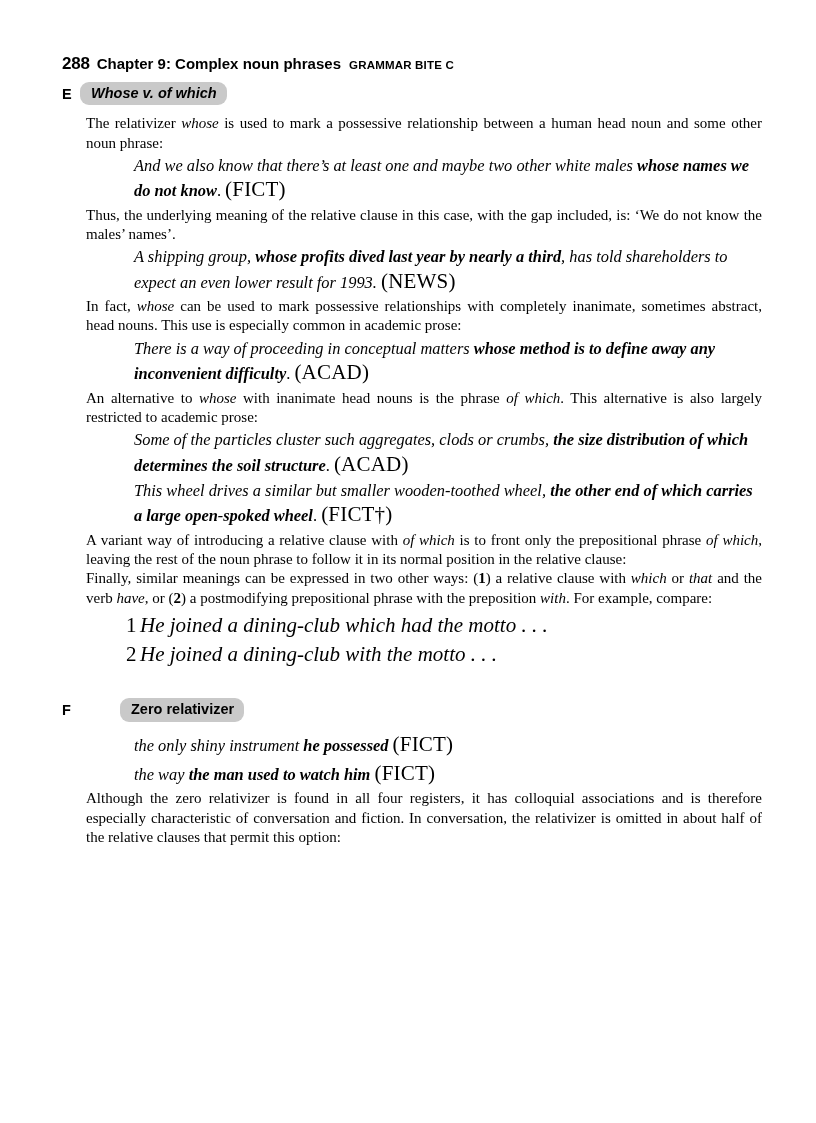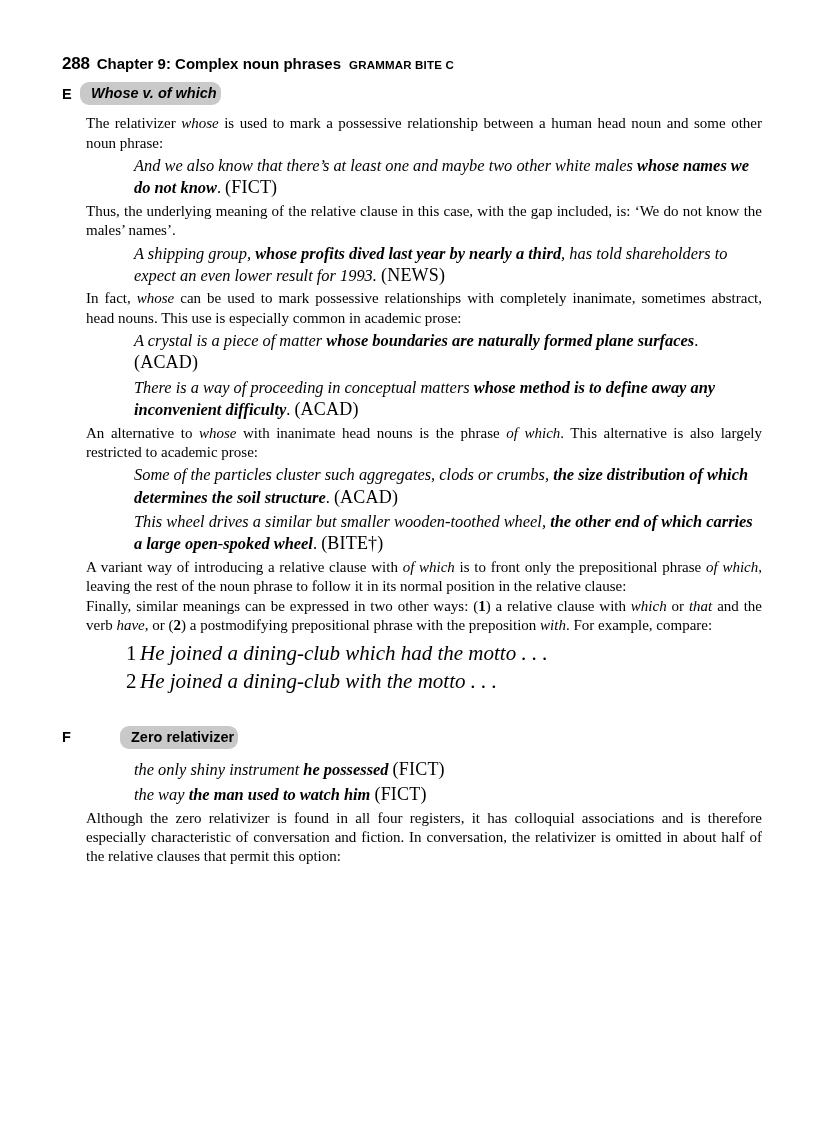--- a/index.html
+++ b/index.html
@@ -63,21 +63,21 @@
   .section-letter {
     font-family: "Liberation Sans", sans-serif;
     font-weight: bold;
     font-size: 14.5px;
     width: 18px;
     flex: 0 0 18px;
   }
   .section-pill {
     background: #c9c9c9;
     border-radius: 9px;
-    padding: 2px 4px 3px 11px;
+    padding: 2px 10px 3px 11px;
     font-family: "Liberation Sans", sans-serif;
     font-weight: bold;
     font-style: italic;
     font-size: 14.5px;
     color: #000;
     display: inline-block;
     line-height: 1.25;
   }
   .section-pill.upright {
     font-style: normal;
@@ -111,21 +111,21 @@
   .example .b {
     font-weight: bold;
     font-style: italic;
   }
   .example .plain {
     font-style: normal;
   }
   .reg {
     font-variant: small-caps;
     font-style: normal;
-    font-size: 18px;
+    font-size: 21px;
     letter-spacing: 0.2px;
     margin-top: 44px;
   }
   .it { font-style: italic; }
   .bold { font-weight: bold; }
   .numlist {
     padding-left: 40px;
     margin-top: 3px;
   }
   .numitem {
@@ -163,29 +163,28 @@
 
       <div class="example"><span>And we also know that there’s at least one and maybe two other white males </span><span class="b">whose names we do not know</span><span class="plain">. </span><span class="reg">(FICT)</span></div>
 
       <p class="para">Thus, the underlying meaning of the relative clause in this case, with the gap included, is: ‘We do not know the males’ names’.</p>
 
 
       <div class="example"><span>A shipping group, </span><span class="b">whose profits dived last year by nearly a third</span><span>, has told shareholders to expect an even lower result for 1993. </span><span class="reg">(NEWS)</span></div>
 
       <p class="para"><span>In fact, </span><span class="it">whose</span><span> can be used to mark possessive relationships with completely inanimate, sometimes abstract, head nouns. This use is especially common in academic prose:</span></p>
 
-      <div class="example"><span>A crystal is a piece of matter </span><span class="b">whose boundaries are naturally formed plane surfaces</span><span class="plain">. </span><span class="reg">(ACAD)</span></div>
 
       <div class="example"><span>There is a way of proceeding in conceptual matters </span><span class="b">whose method is to define away any inconvenient difficulty</span><span class="plain">. </span><span class="reg">(ACAD)</span></div>
 
       <p class="para"><span>An alternative to </span><span class="it">whose</span><span> with inanimate head nouns is the phrase </span><span class="it">of which</span><span>. This alternative is also largely restricted to academic prose:</span></p>
 
       <div class="example"><span>Some of the particles cluster such aggregates, clods or crumbs, </span><span class="b">the size distribution of which determines the soil structure</span><span class="plain">. </span><span class="reg">(ACAD)</span></div>
 
-      <div class="example"><span>This wheel drives a similar but smaller wooden-toothed wheel, </span><span class="b">the other end of which carries a large open-spoked wheel</span><span class="plain">. </span><span class="reg">(BITE†)</span></div>
+      <div class="example"><span>This wheel drives a similar but smaller wooden-toothed wheel, </span><span class="b">the other end of which carries a large open-spoked wheel</span><span class="plain">. </span><span class="reg">(FICT†)</span></div>
 
       <p class="para"><span>A variant way of introducing a relative clause with </span><span class="it">of which</span><span> is to front only the prepositional phrase </span><span class="it">of which</span><span>, leaving the rest of the noun phrase to follow it in its normal position in the relative clause:</span></p>
 
 
       <p class="para"><span>Finally, similar meanings can be expressed in two other ways: (</span><span class="bold">1</span><span>) a relative clause with </span><span class="it">which</span><span> or </span><span class="it">that</span><span> and the verb </span><span class="it">have</span><span>, or (</span><span class="bold">2</span><span>) a postmodifying prepositional phrase with the preposition </span><span class="it">with</span><span>. For example, compare:</span></p>
 
       <div class="numlist">
         <div class="numitem"><span class="num">1</span><span>He joined a dining-club </span><span class="b">which had the motto</span><span class="plain"> . . .</span></div>
         <div class="numitem"><span class="num">2</span><span>He joined a dining-club </span><span class="b">with the motto</span><span class="plain"> . . .</span></div>
       </div>

